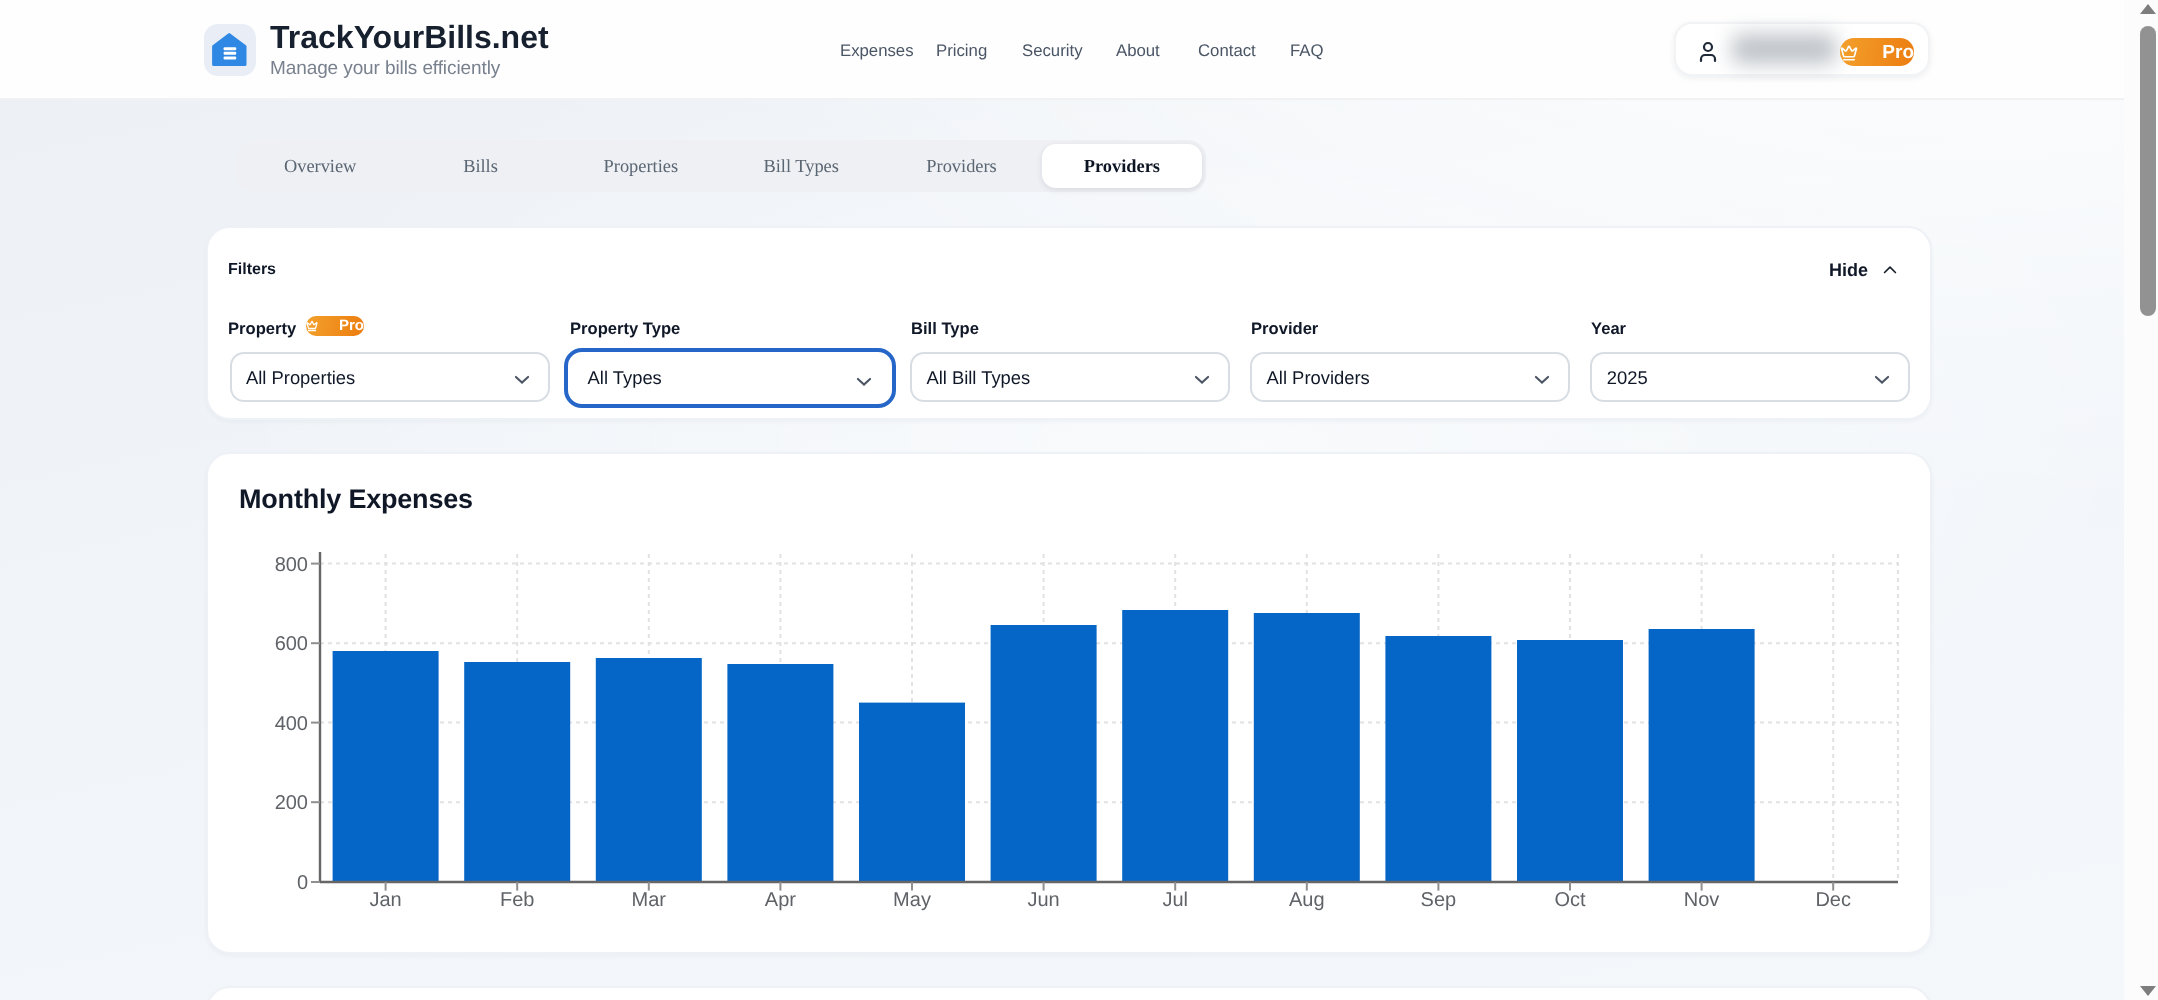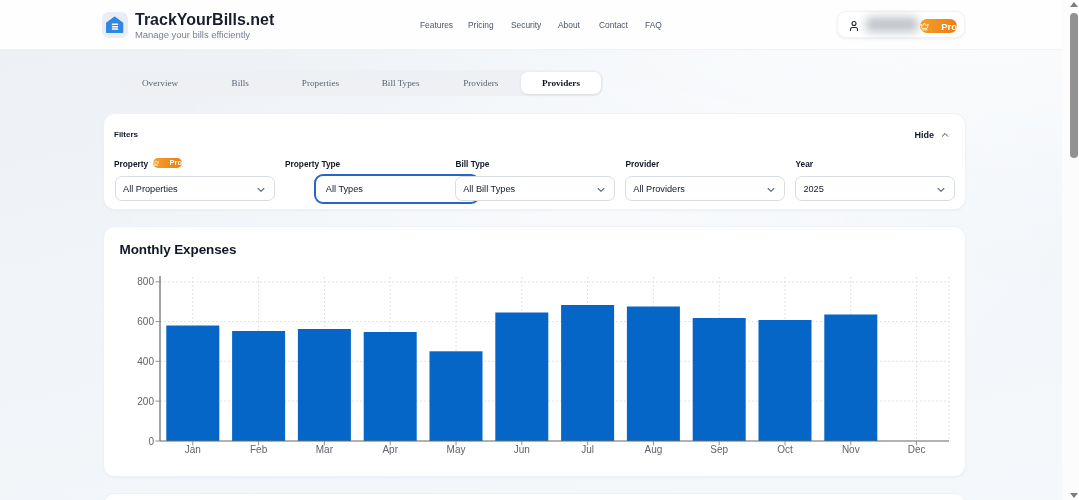--- a/index.html
+++ b/index.html
@@ -107,21 +107,21 @@
       <g fill="#fff">
         <rect x="9.8" y="11.6" width="6.3" height="1.5" rx="0.5"></rect>
         <rect x="9.8" y="13.9" width="6.3" height="1.5" rx="0.5"></rect>
         <rect x="9.8" y="16.2" width="6.3" height="1.5" rx="0.5"></rect>
       </g>
     </svg>
   </div>
   <div id="brand-title">TrackYourBills.net</div>
   <div id="brand-sub">Manage your bills efficiently</div>
 
-  <div class="navlink" style="left:420px;">Features</div>
+  <div class="navlink" style="left:420px;">Expenses</div>
   <div class="navlink" style="left:468px;">Pricing</div>
   <div class="navlink" style="left:511px;">Security</div>
   <div class="navlink" style="left:558px;">About</div>
   <div class="navlink" style="left:599px;">Contact</div>
   <div class="navlink" style="left:645px;text-align:center;">FAQ</div>
 
   <div id="userpill">
     <svg style="position:absolute;left:9.5px;top:7.5px;" width="12" height="12" viewBox="0 0 24 24" fill="none" stroke="#1f2937" stroke-width="2.2" stroke-linecap="round" stroke-linejoin="round">
       <path d="M19 21v-2a4 4 0 0 0-4-4H9a4 4 0 0 0-4 4v2"></path>
         <circle cx="12" cy="7" r="4"></circle>
@@ -165,21 +165,21 @@
   <div class="flabel" style="left:181px;">Property Type</div>
   <div class="flabel" style="left:351.5px;">Bill Type</div>
   <div class="flabel" style="left:521.5px;">Provider</div>
   <div class="flabel" style="left:691.5px;">Year</div>
 
   <div class="fselect" style="left:11px;">All Properties
     <svg class="chev" width="8" height="6" viewBox="0 0 10 7" fill="none" stroke="#4b5563" stroke-width="1.3" stroke-linecap="round">
         <path d="M1.2 1.6 L5 5.1 L8.8 1.6"></path>
       </svg>
   </div>
-  <div class="fselect focus" style="left:181.1px;margin-left:32px;">All Types
+  <div class="fselect focus" style="left:181.1px;">All Types
     <svg class="chev" width="8" height="6" viewBox="0 0 10 7" fill="none" stroke="#4b5563" stroke-width="1.3" stroke-linecap="round">
         <path d="M1.2 1.6 L5 5.1 L8.8 1.6"></path>
       </svg>
   </div>
   <div class="fselect" style="left:351.2px;">All Bill Types
     <svg class="chev" width="8" height="6" viewBox="0 0 10 7" fill="none" stroke="#4b5563" stroke-width="1.3" stroke-linecap="round">
         <path d="M1.2 1.6 L5 5.1 L8.8 1.6"></path>
       </svg>
   </div>
   <div class="fselect" style="left:521.3px;">All Providers

